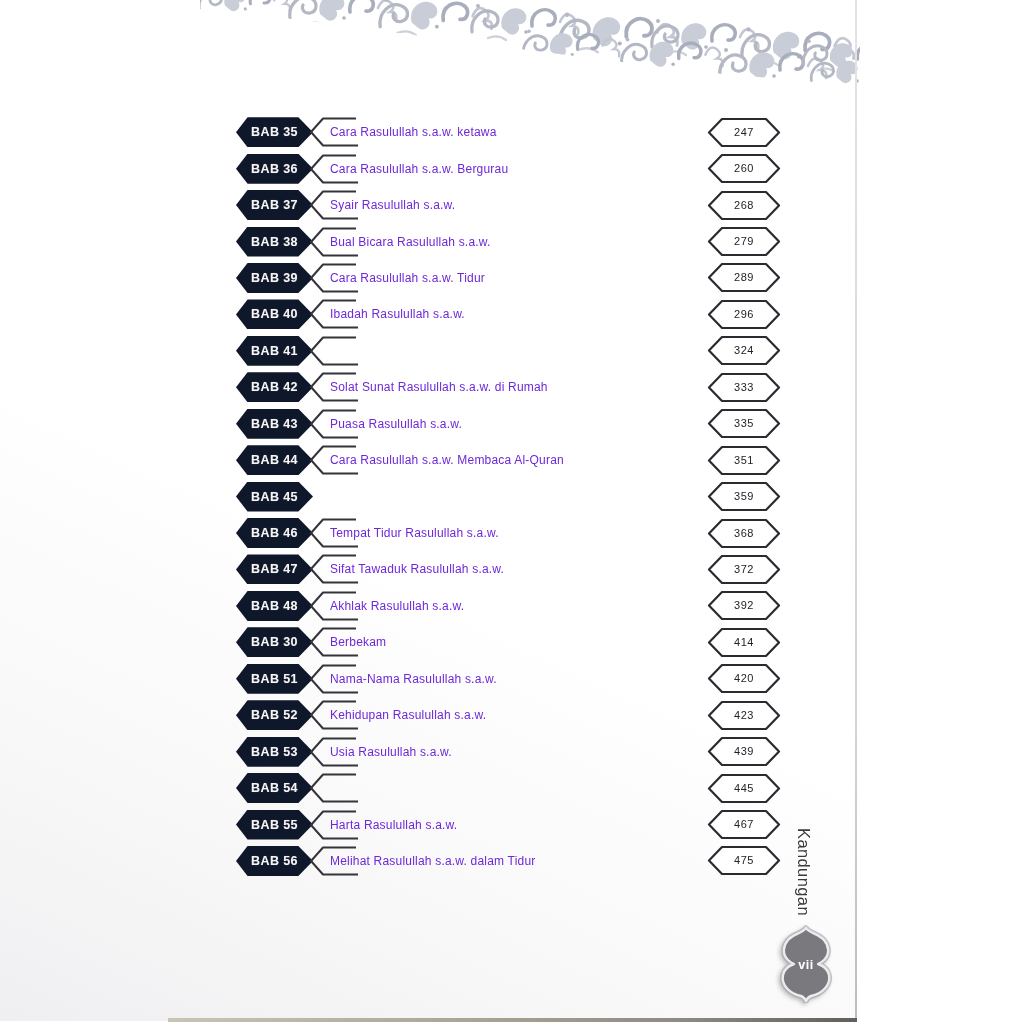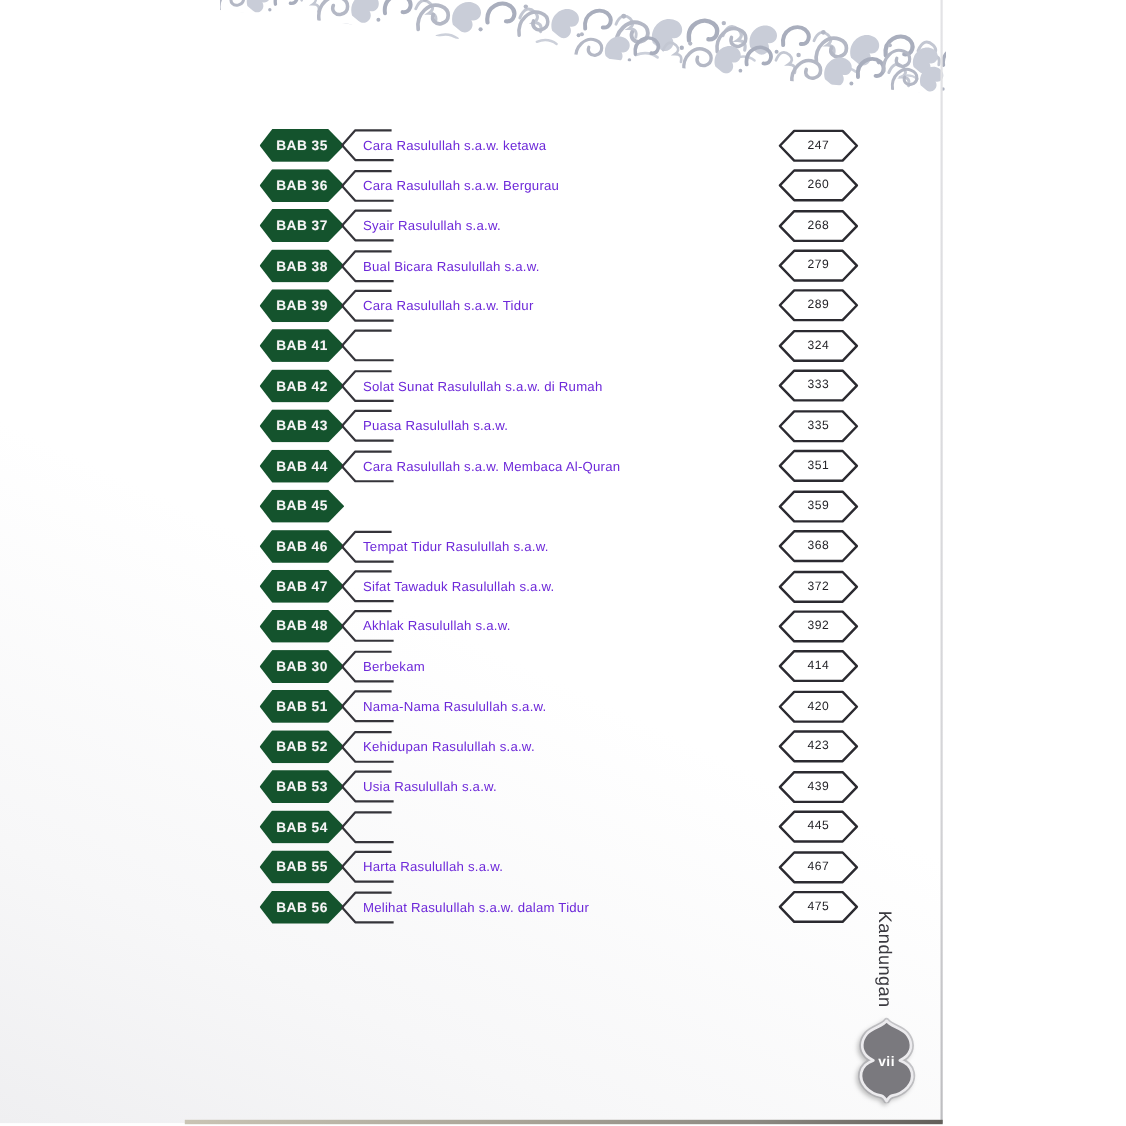--- a/index.html
+++ b/index.html
@@ -22,21 +22,21 @@
   }
 
   
   .cal-band { position:absolute; left:0; top:0; }
 
   
   .toc { position:absolute; left:236px; top:114px; width:546px; }
   .toc-row { display:flex; align-items:center; height:36.45px; width:546px; }
   .badge {
     width:77px; height:30px; flex:0 0 77px;
-    background:#14532d;
+    background:#0f172a;
     clip-path:polygon(0 50%, 15% 0, 81% 0, 100% 50%, 81% 100%, 15% 100%);
     color:#f6f5f6; font-size:12.5px; font-weight:bold; letter-spacing:.4px;
     display:flex; align-items:center; justify-content:center;
     text-shadow:0 0 1px rgba(255,255,255,.3);
   }
   .title-cell { position:relative; height:32px; margin-left:-7px; flex:1 1 auto; }
   .title-cell svg { position:absolute; left:0; top:0; }
   .title-text {
     position:absolute; left:24px; top:0; line-height:32px; white-space:nowrap;
     font-size:12px; color:#6d28d9; letter-spacing:.2px;
@@ -184,20 +184,37 @@
         <span class="title-text">Cara Rasulullah s.a.w. Tidur</span>
       </div>
       <div class="pagehex">
         <svg width="76" height="31" viewBox="0 0 76 31">
           <polygon points="3,15.5 16,2 60,2 73,15.5 60,29 16,29" fill="#ffffff" stroke="#2b2a30" stroke-width="2.2" stroke-linejoin="round"></polygon>
         </svg>
         <span>289</span>
       </div>
     </div>
 
+    <div class="toc-row">
+      <div class="badge">
+        <span>BAB 40</span>
+      </div>
+      <div class="title-cell">
+        <svg width="52" height="32" viewBox="0 0 52 32">
+          <path d="M50,2.5 L17,2.5 L5,16 L17,29.5 L52,29.5" fill="none" stroke="#35343a" stroke-width="2" stroke-linejoin="round"></path>
+        </svg>
+        <span class="title-text">Ibadah Rasulullah s.a.w.</span>
+      </div>
+      <div class="pagehex">
+        <svg width="76" height="31" viewBox="0 0 76 31">
+          <polygon points="3,15.5 16,2 60,2 73,15.5 60,29 16,29" fill="#ffffff" stroke="#2b2a30" stroke-width="2.2" stroke-linejoin="round"></polygon>
+        </svg>
+        <span>296</span>
+      </div>
+    </div>
 
     <div class="toc-row">
       <div class="badge">
         <span>BAB 41</span>
       </div>
       <div class="title-cell">
         <svg width="52" height="32" viewBox="0 0 52 32">
           <path d="M50,2.5 L17,2.5 L5,16 L17,29.5 L52,29.5" fill="none" stroke="#35343a" stroke-width="2" stroke-linejoin="round"></path>
         </svg>
       </div>

